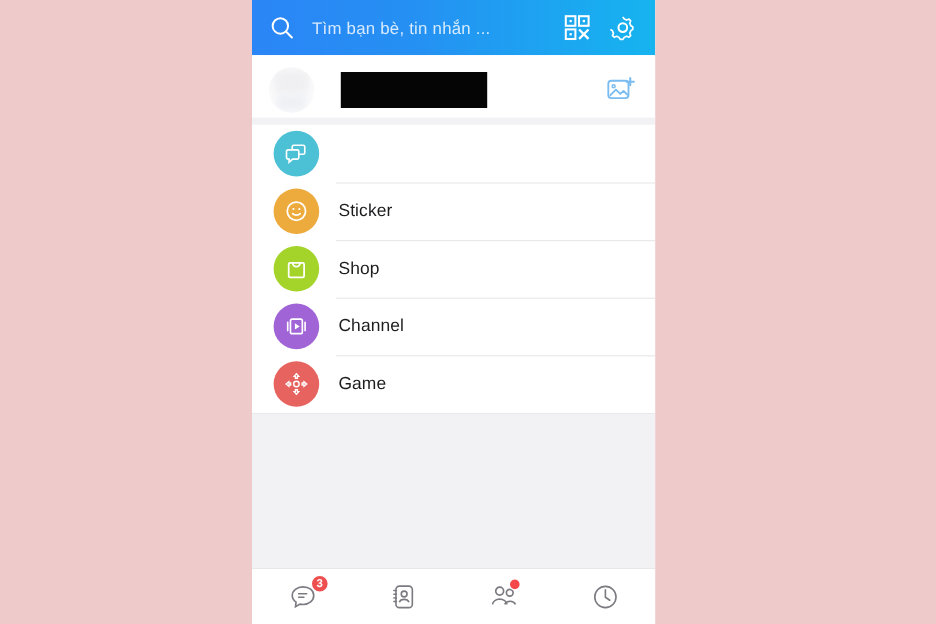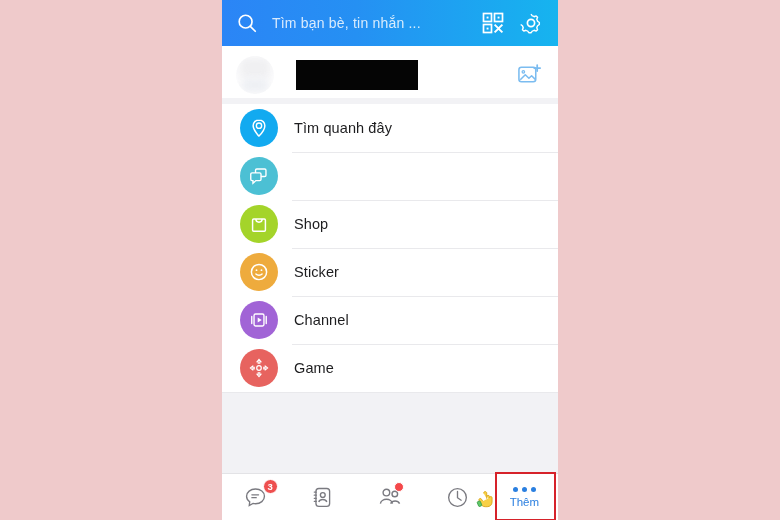--- a/index.html
+++ b/index.html
@@ -16,21 +16,21 @@
 
   #stage {
     position: relative;
     width: 780px;
     height: 520px;
   }
 
   
   #phone {
     position: absolute;
-    left: 222px;
+    left: 210px;
     top: 0;
     width: 336px;
     height: 520px;
     background: #ffffff;
     overflow: hidden;
     display: flex;
     flex-direction: column;
   }
 
   
@@ -292,59 +292,50 @@
           <rect x="2" y="4.5" width="17.5" height="15" rx="2.6" stroke="#7bbcf0" stroke-width="1.6"></rect>
           <circle cx="6.6" cy="9.2" r="1.3" stroke="#7bbcf0" stroke-width="1.3"></circle>
           <path d="M3.4 17.4 L8.6 12.2 L12.4 15.9 L15.2 13.3 L19 17" stroke="#7bbcf0" stroke-width="1.6" fill="none" stroke-linejoin="round"></path>
           <path d="M21 2.2 v6.2 M17.9 5.3 h6.2" stroke="#7bbcf0" stroke-width="1.8" stroke-linecap="round"></path>
         </svg>
       </span>
     </div>
 
     <div class="menu-list">
 
-      <div class="menu-row">
-        <span class="menu-icon" style="background:#12aaf0">
-          <svg width="22" height="22" viewBox="0 0 24 24" fill="none">
-            <path d="M12 3.2c-3.6 0-6.4 2.8-6.4 6.3 0 4.7 6.4 11.3 6.4 11.3s6.4-6.6 6.4-11.3c0-3.5-2.8-6.3-6.4-6.3z" stroke="#ffffff" stroke-width="1.6" fill="none"></path>
-            <circle cx="12" cy="9.5" r="2.9" stroke="#ffffff" stroke-width="1.5" fill="none"></circle>
-          </svg>
-        </span>
-        <span class="menu-label">Tìm quanh đây</span>
-      </div>
 
       <div class="menu-row">
         <span class="menu-icon" style="background:#4cc0d4">
           <svg width="22" height="22" viewBox="0 0 24 24" fill="none">
             <rect x="8.2" y="4.4" width="11.4" height="8.2" rx="1.4" stroke="#ffffff" stroke-width="1.5"></rect>
             <path d="M4.4 8.6 h8.4 a1.4 1.4 0 0 1 1.4 1.4 v5.6 a1.4 1.4 0 0 1-1.4 1.4 h-4.2 l-3.2 2.8 v-2.8 h-1 a1.4 1.4 0 0 1-1.4-1.4 v-5.6 a1.4 1.4 0 0 1 1.4-1.4 z" stroke="#ffffff" stroke-width="1.5" fill="#4cc0d4"></path>
           </svg>
         </span>
-      </div>
-
-      <div class="menu-row">
-        <span class="menu-icon" style="background:#a4d42a">
-          <svg width="22" height="22" viewBox="0 0 24 24" fill="none">
-            <rect x="5" y="6.6" width="14" height="13.2" rx="1.2" stroke="#ffffff" stroke-width="1.6"></rect>
-            <path d="M8.6 6.6 a3.4 3.4 0 0 0 6.8 0" stroke="#ffffff" stroke-width="1.6" fill="none"></path>
-          </svg>
-        </span>
-        <span class="menu-label">Shop</span>
       </div>
 
       <div class="menu-row">
         <span class="menu-icon" style="background:#eeab3d">
           <svg width="22" height="22" viewBox="0 0 24 24" fill="none">
             <circle cx="12" cy="12" r="8.3" stroke="#ffffff" stroke-width="1.6"></circle>
             <circle cx="9.3" cy="10" r="1" fill="#ffffff"></circle>
             <circle cx="14.7" cy="10" r="1" fill="#ffffff"></circle>
             <path d="M8.6 14.2 a4.2 3.2 0 0 0 6.8 0" stroke="#ffffff" stroke-width="1.5" fill="none" stroke-linecap="round"></path>
           </svg>
         </span>
         <span class="menu-label">Sticker</span>
+      </div>
+
+      <div class="menu-row">
+        <span class="menu-icon" style="background:#a4d42a">
+          <svg width="22" height="22" viewBox="0 0 24 24" fill="none">
+            <rect x="5" y="6.6" width="14" height="13.2" rx="1.2" stroke="#ffffff" stroke-width="1.6"></rect>
+            <path d="M8.6 6.6 a3.4 3.4 0 0 0 6.8 0" stroke="#ffffff" stroke-width="1.6" fill="none"></path>
+          </svg>
+        </span>
+        <span class="menu-label">Shop</span>
       </div>
 
       <div class="menu-row">
         <span class="menu-icon" style="background:#a164d6">
           <svg width="22" height="22" viewBox="0 0 24 24" fill="none">
             <rect x="6.6" y="5.4" width="10.8" height="13.2" rx="1.6" stroke="#ffffff" stroke-width="1.5"></rect>
             <path d="M4.1 8.2 v7.6 M19.9 8.2 v7.6" stroke="#ffffff" stroke-width="1.5" stroke-linecap="round"></path>
             <path d="M10.6 9.2 l4.4 2.8 -4.4 2.8 z" fill="#ffffff"></path>
           </svg>
         </span>
@@ -405,33 +396,16 @@
 
       <div class="nav-item">
         <span class="nav-glyph">
           <svg width="25" height="25" viewBox="0 0 26 26" fill="none">
             <circle cx="13" cy="13" r="9.2" stroke="#7a7a80" stroke-width="1.4"></circle>
             <path d="M13 6.8 v6.4 l3.8 2.6" stroke="#7a7a80" stroke-width="1.4" fill="none" stroke-linecap="round" stroke-linejoin="round"></path>
           </svg>
         </span>
       </div>
 
-      <div class="nav-item more">
-        <span class="hand-cursor">
-          <svg width="22" height="22" viewBox="0 0 24 24">
-            <path d="M9.4 5.6 c0-1 .8-1.7 1.7-1.7 s1.7 .7 1.7 1.7 v6.1" fill="#f7d046" stroke="#d9a520" stroke-width="1"></path>
-            <path d="M12.8 9.4 c0-.8 .7-1.4 1.5-1.4 s1.5 .6 1.5 1.4 v3.4" fill="#f7d046" stroke="#d9a520" stroke-width="1"></path>
-            <path d="M15.8 10.6 c0-.8 .6-1.3 1.4-1.3 s1.4 .5 1.4 1.3 v4.6 c0 3-2.2 5.2-5.2 5.2 h-2.2 c-2.6 0-4.4-1.6-5.4-3.8 l-1.4-3.1 c-.4-.9 .1-1.8 1-2 .7-.2 1.4 .1 1.8 .8 l1.2 2.1" fill="#f7d046" stroke="#d9a520" stroke-width="1"></path>
-            <rect x="3.1" y="14.4" width="3.6" height="5.6" rx=".8" fill="#5fc86a" stroke="#3f9f48" stroke-width=".9" transform="rotate(-22 4.9 17.2)"></rect>
-          </svg>
-        </span>
-        <span class="more-dots">
-          <i></i>
-            <i></i>
-            <i></i>
-        </span>
-        <span class="more-label">Thêm</span>
-        <span class="highlight-box"></span>
-      </div>
 
     </div>
   </div>
 </div>
 
 </body></html>

